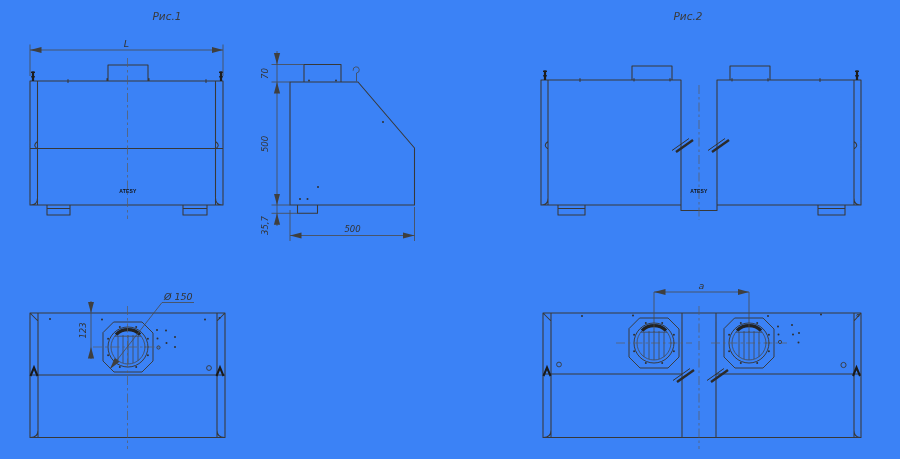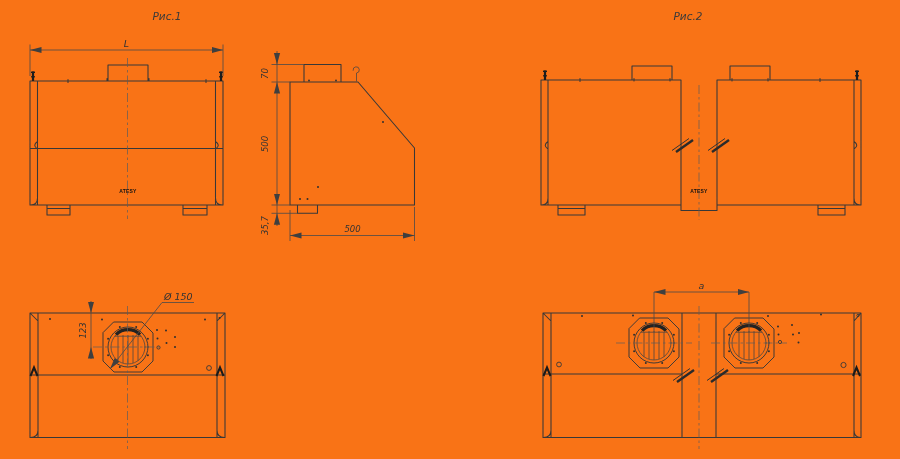--- a/index.html
+++ b/index.html
@@ -1,16 +1,16 @@
 <!DOCTYPE html>
 <html><head>
 <meta charset="utf-8">
 <style>
   html,body{margin:0;padding:0;background:#fcfcfb;}
-  .sheet{position:relative;width:900px;height:459px;background:#f97316;overflow:hidden;
+  .sheet{position:relative;width:900px;height:459px;background:#3b82f6;overflow:hidden;
          font-family:"DejaVu Sans", sans-serif;}
   svg{display:block;}
   .ln{fill:none;stroke:#383838;stroke-width:1.05;stroke-linecap:round;stroke-linejoin:round;}
   .tn{fill:none;stroke:#444;stroke-width:0.75;stroke-linecap:round;}
   .dm{fill:none;stroke:#4a4a4a;stroke-width:0.8;stroke-linecap:butt;}
   .cl{fill:none;stroke:#5c5c5c;stroke-width:0.7;stroke-dasharray:9 3 2.5 3;}
   .dot{fill:#2f2f2f;stroke:none;}
   .opn{fill:none;stroke:#383838;stroke-width:0.9;}
   .dim-text{font:italic 8.5px "DejaVu Sans", sans-serif;fill:#333;}
   .big-dim-text{font:italic 9.5px "DejaVu Sans", sans-serif;fill:#333;}

